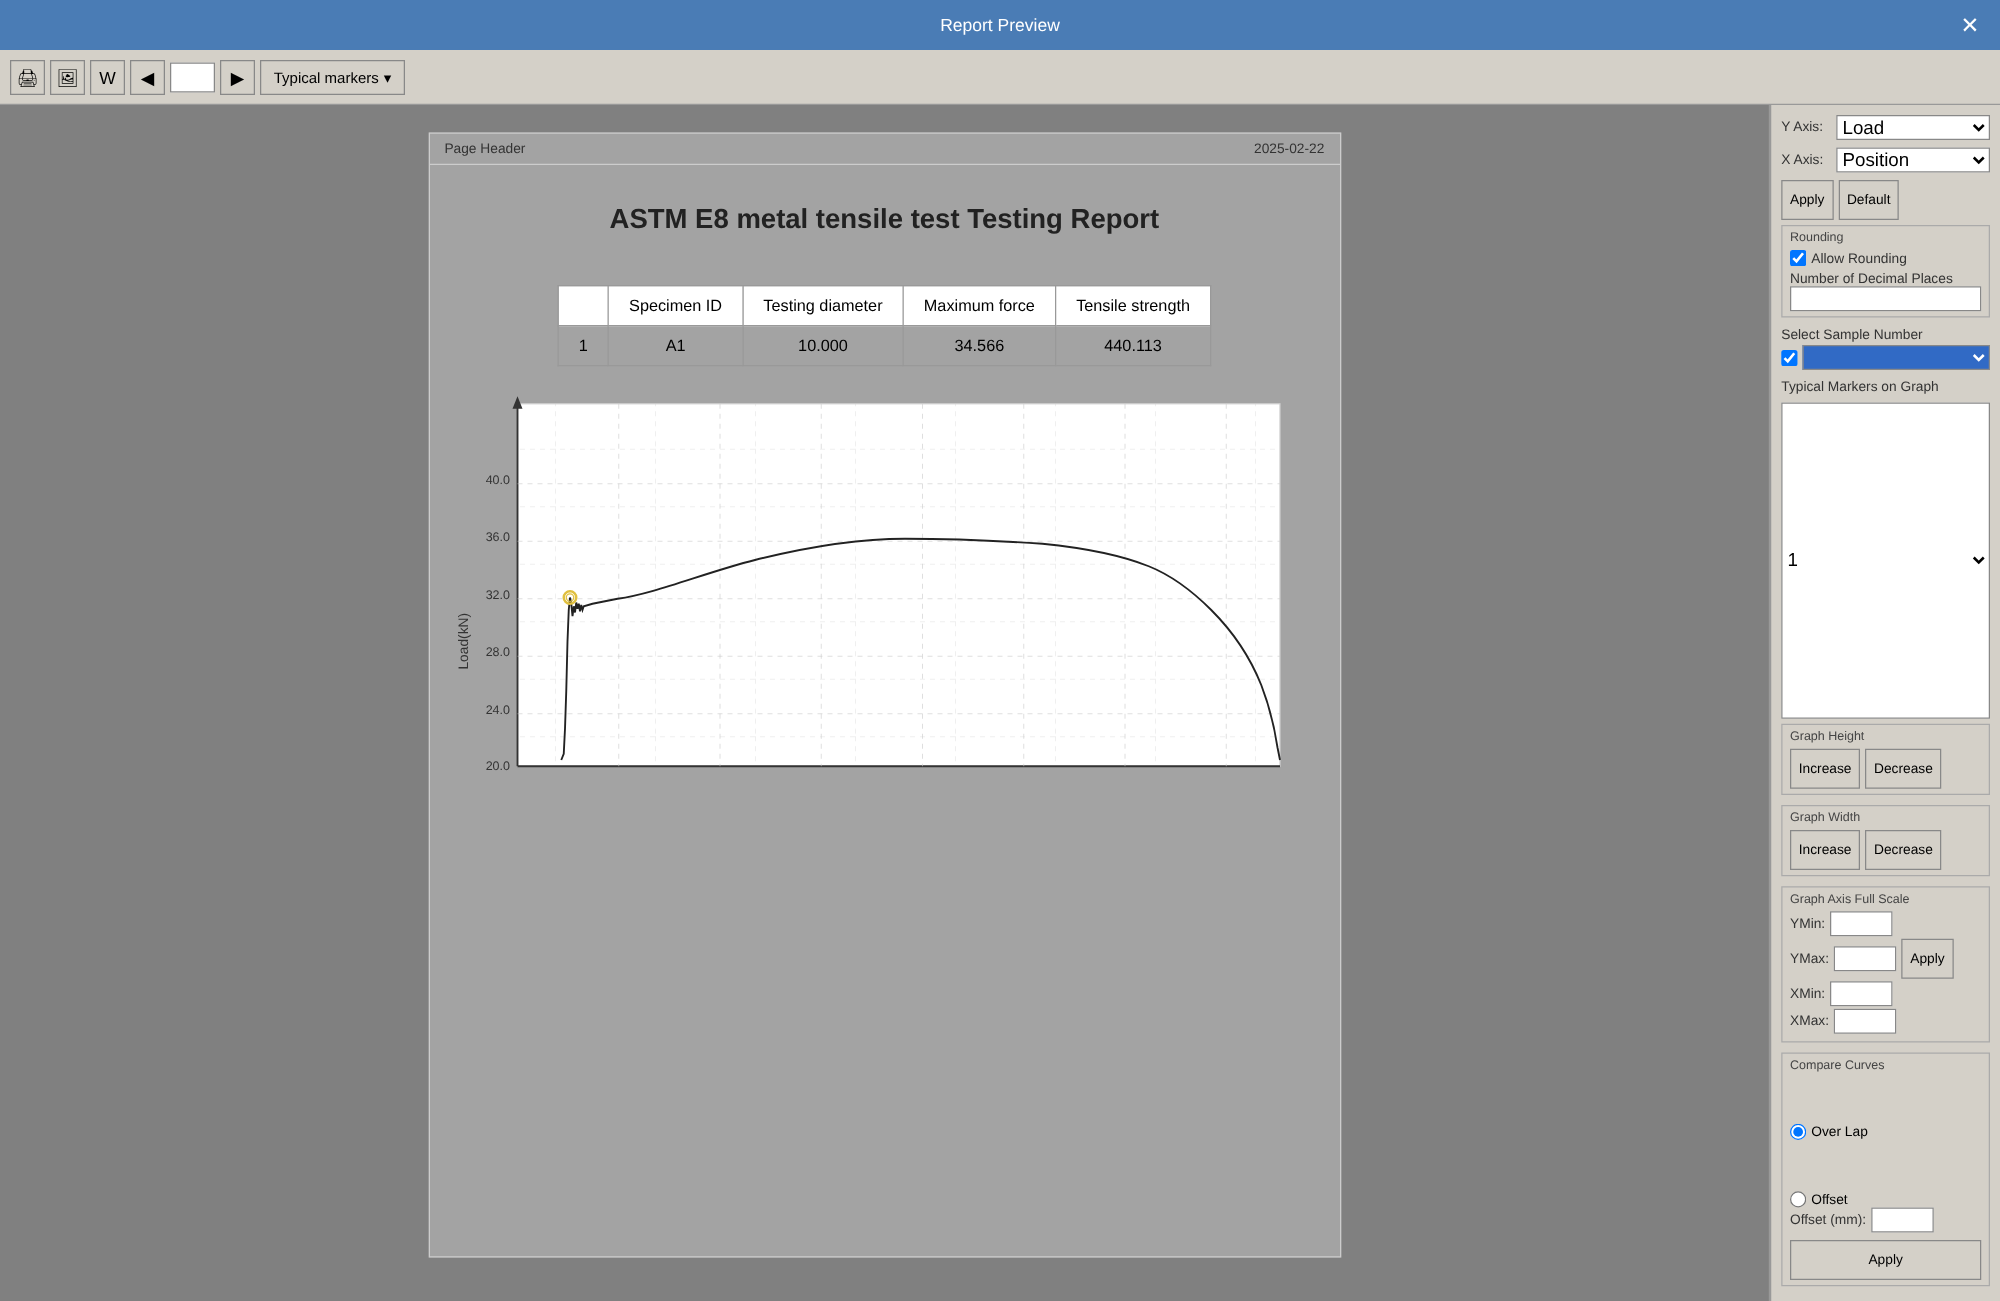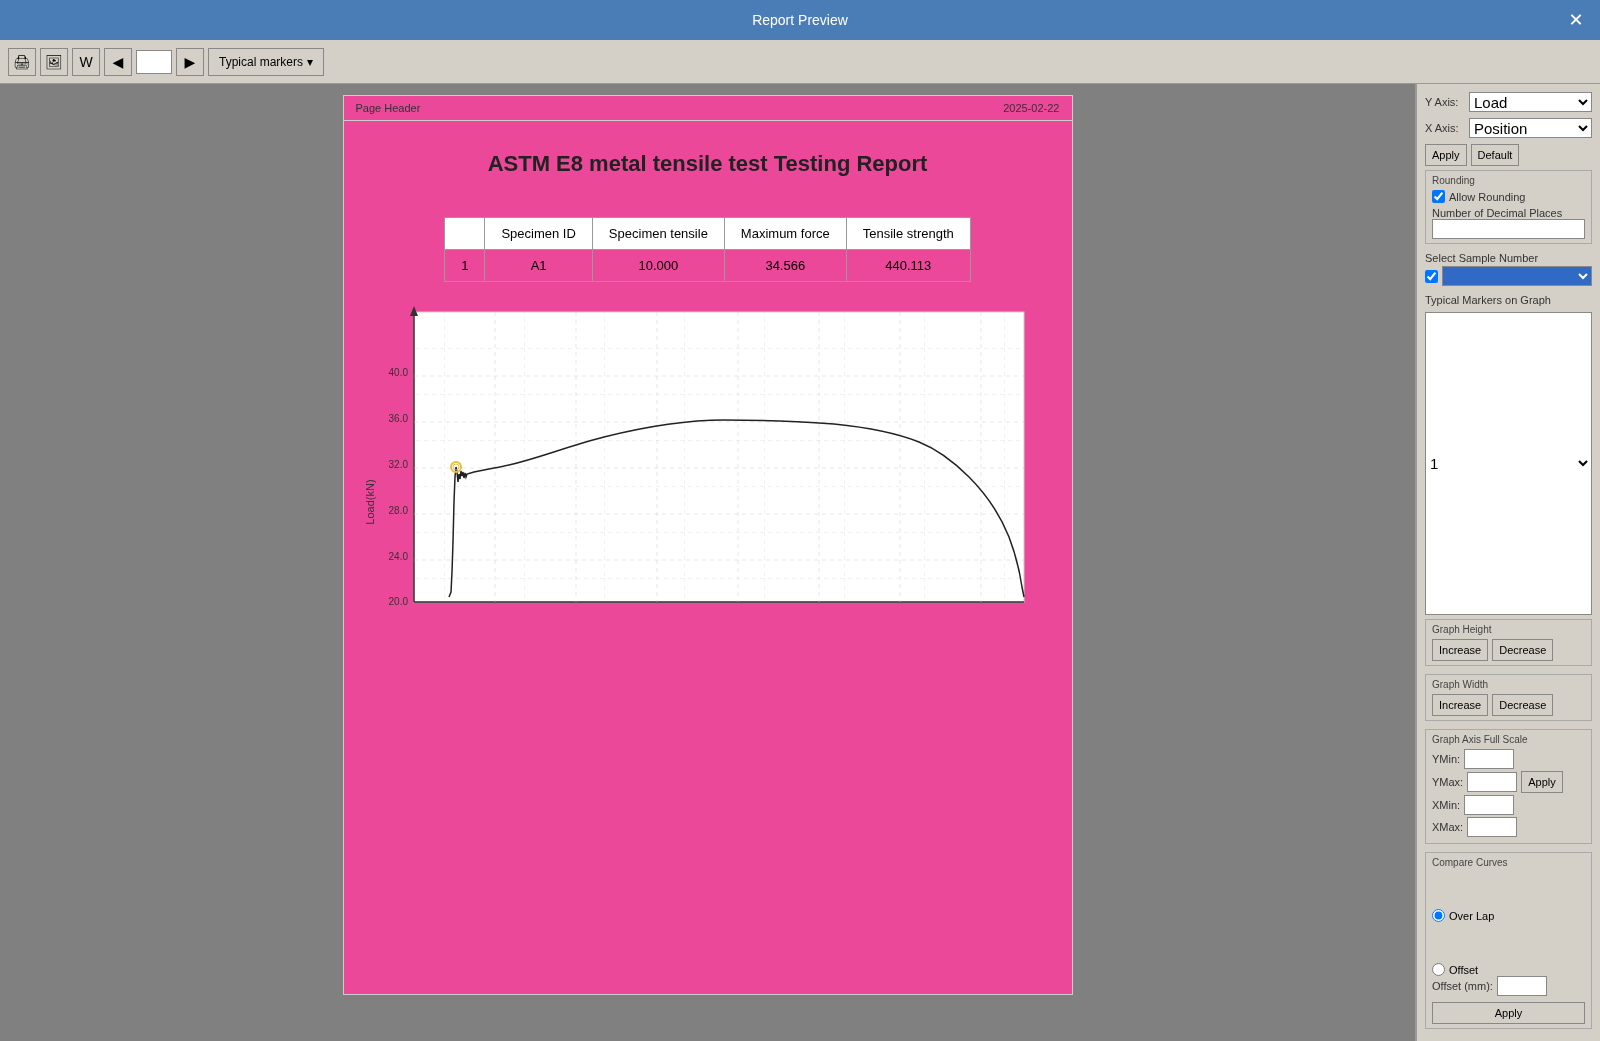--- a/index.html
+++ b/index.html
@@ -90,23 +90,23 @@
     
     .document-area {
       flex: 1;
       background: #808080;
       padding: 10px;
       overflow: auto;
       position: relative;
     }
 
     .page {
-      background: #ec4899;
+      background: #a3a3a3;
       width: 730px;
-      margin: 1px auto;
+      margin: 12px auto;
       min-height: 900px;
       border: 1px solid #ccc;
       position: relative;
     }
 
     .page-header {
       display: flex;
       justify-content: space-between;
       padding: 6px 12px;
       font-size: 11px;
@@ -190,21 +190,21 @@
       white-space: nowrap;
     }
     .panel-select {
       flex: 1;
       height: 20px;
       font-size: 15px;
       border: 1px solid #888;
       background: white;
     }
     .panel-btn {
-      height: 22px;
+      height: 32px;
       padding: 0 6px;
       font-size: 11px;
       background: #d4d0c8;
       border: 1px solid #888;
       cursor: pointer;
       white-space: nowrap;
     }
 
     .section-group {
       border: 1px solid #aaa;
@@ -316,21 +316,21 @@
         <span>2025-02-22</span>
       </div>
 
       <div class="report-title">ASTM E8 metal tensile test Testing Report</div>
 
       <table class="data-table">
         <thead>
           <tr>
             <th></th>
             <th>Specimen ID</th>
-            <th>Specimen tensile</th>
+            <th>Testing diameter</th>
             <th>Maximum force</th>
             <th>Tensile strength</th>
           </tr>
         </thead>
         <tbody>
           <tr>
             <td>1</td>
             <td>A1</td>
             <td>10.000</td>
             <td>34.566</td>

